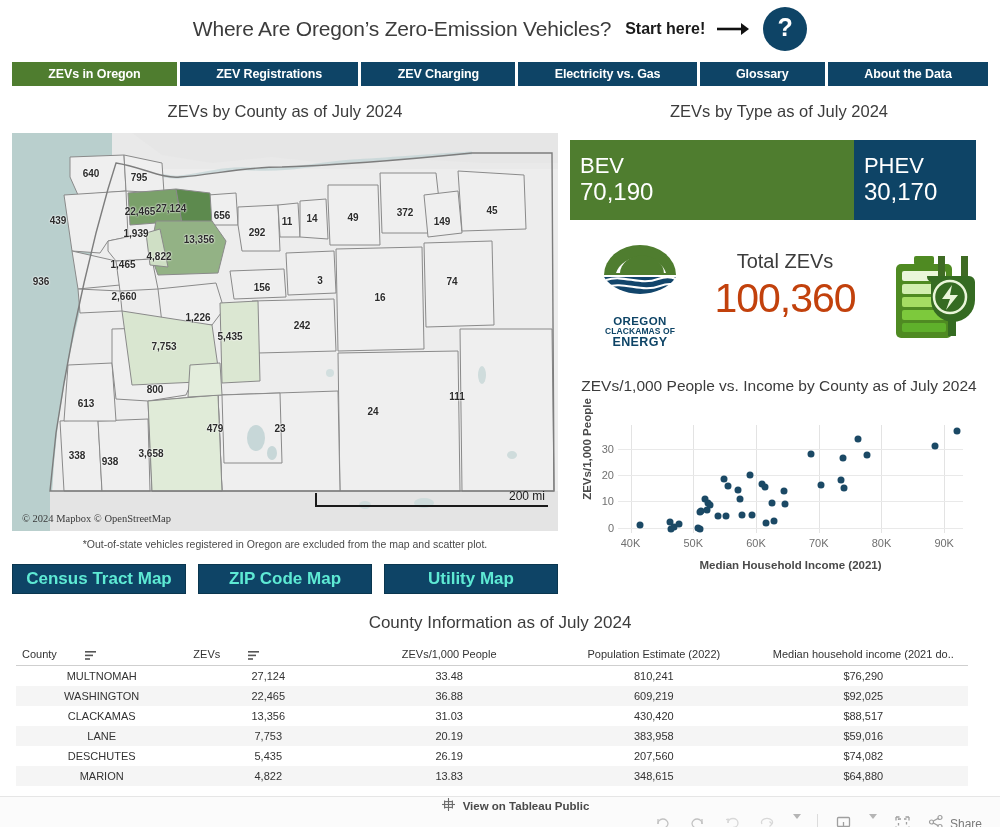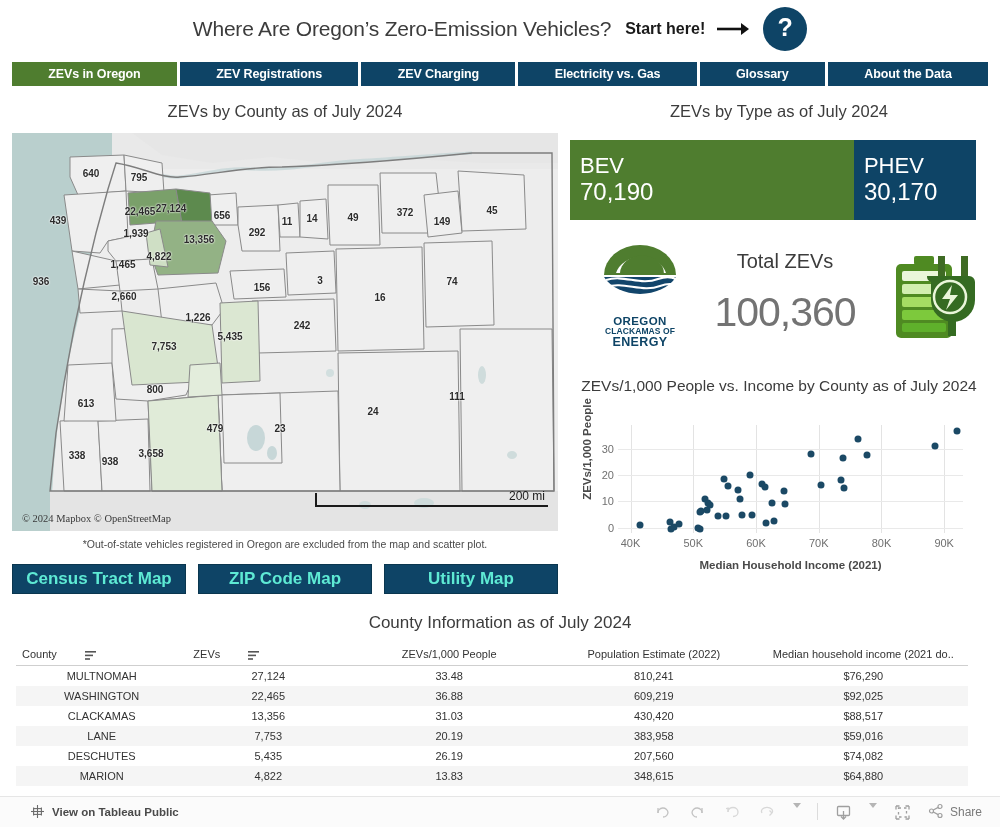--- a/index.html
+++ b/index.html
@@ -125,21 +125,21 @@
     text-align:center; margin-top:2px;
   }
   .logo-l1 { font-size:11.5px; font-weight:700; color:#0e4466; letter-spacing:.4px; line-height:1.05;}
   .logo-l2 { font-size:8.5px; font-weight:700; color:#0e4466; letter-spacing:.1px; line-height:1.1;}
   .logo-l3 { font-size:12.5px; font-weight:700; color:#0e4466; letter-spacing:.4px; line-height:1.05;}
 
   .total-block {
     position:absolute; left:700px; top:250px; width:170px; text-align:center;
   }
   .total-label { font-size:20px; color:#3c3c3c; }
-  .total-value { font-size:41px; color:#737373; margin-top:16px; letter-spacing:-1px; }
+  .total-value { font-size:41px; color:#c2410c; margin-top:2px; letter-spacing:-1px; }
 
   .battery-icon { position:absolute; left:888px; top:252px; width:90px; height:90px; }
 
   
   .scatter-title {
     position:absolute; left:570px; top:376px; width:418px;
     text-align:center; font-size:15.5px; color:#3c3c3c; line-height:1.25;
   }
   .scatter-wrap {
     position:absolute; left:570px; top:425px; width:420px; height:140px;
@@ -203,21 +203,21 @@
   .td-per1k  { text-align:center; }
   .td-pop    { text-align:center; }
   .td-income { text-align:center; }
   .hdr-cell { display:flex; align-items:center; gap:28px; }
   .sort-ico { display:inline-block; width:11px; height:9px; cursor:pointer; }
 
   
   .bottombar {
     position:absolute; left:0; bottom:0; width:1000px; height:31px;
     background:#fbfbfb; border-top:1px solid #e6e6e6;
-    display:flex; align-items:center;
+    display:flex; align-items:center;flex-direction:column;
   }
   .tableau-link {
     display:flex; align-items:center; gap:7px; margin-left:30px;
     font-size:11.5px; color:#4a4a4a; cursor:pointer; font-weight:600;
   }
   .bb-right {
     margin-left:auto; margin-right:18px; display:flex; align-items:flex-start; gap:16px;
   }
   .bb-icon { width:19px; height:19px; color:#c2c2c2; cursor:pointer; display:block; }
   .bb-icon.dim { color:#d8d8d8; }

